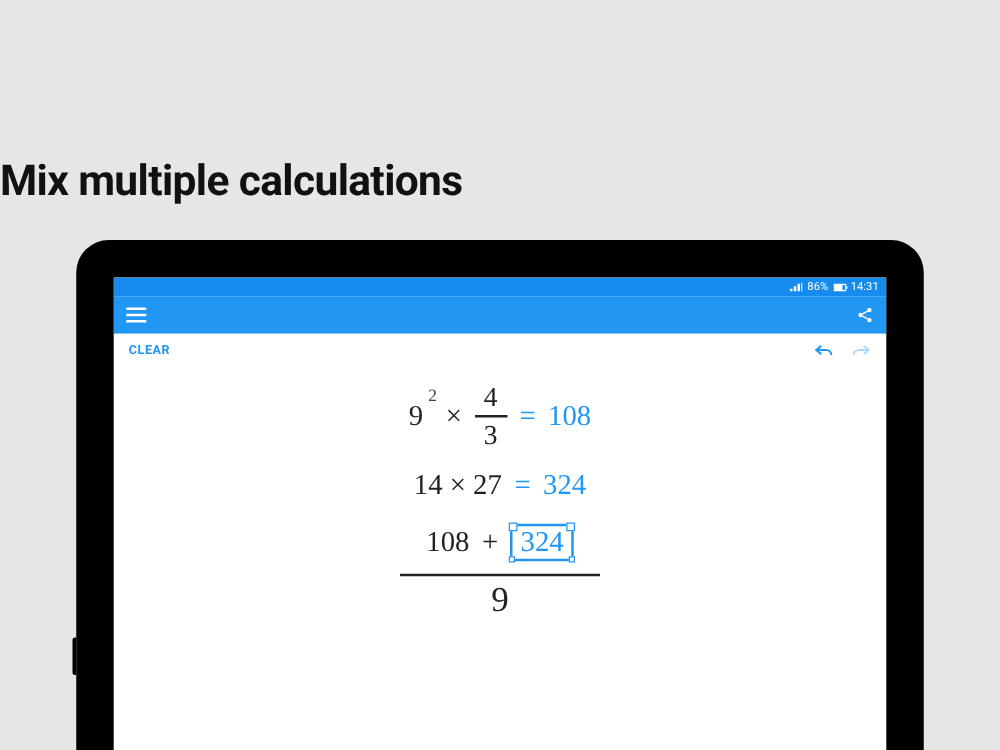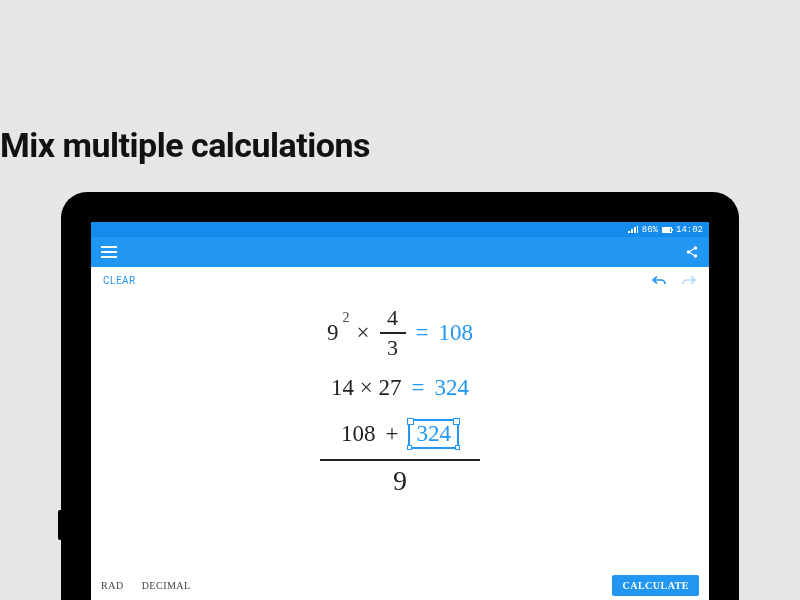--- a/index.html
+++ b/index.html
@@ -51,21 +51,20 @@
   .statusbar {
     height: 15px;
     background: #158bee;
     display: flex;
     justify-content: flex-end;
     align-items: center;
     gap: 4px;
     padding: 0 6px;
     color: #fff;
     font-size: 9px;
-    font-family: Liberation Mono, monospace;
   }
   .sig-icon svg { display: block; }
   .batt-pct { font-size: 9px; }
   .batt-icon { width: 10px; height: 6px; border: 1px solid #fff; position: relative; }
   .batt-icon::after { content:""; position:absolute; right:-2px; top:1px; width:1px; height:2px; background:#fff; }
   .batt-icon > div { height:100%; background:#fff; }
 
   
   .appbar {
     height: 30px;
@@ -83,21 +82,21 @@
   
   .toolbar {
     height: 26px;
     background:#fff;
     display:flex;
     align-items:center;
     justify-content:space-between;
     padding: 0 12px;
     font-size: 10px;
     color:#2196f3;
-    font-weight:400;
+    font-weight:700;
     letter-spacing: .5px;
     gap: 35px;
   }
   .toolbar .right { display:flex; gap:14px; align-items:center;}
   .undo svg, .redo svg { display:block; }
   .redo { opacity: .35; }
 
   .canvas {
     position:relative;
     width:100%;
@@ -188,21 +187,21 @@
     <div class="statusbar">
       <span class="sig-icon">
         <svg width="10" height="8" viewBox="0 0 10 8">
             <path d="M0 7h2V5H0zM3 7h2V3H3zM6 7h2V1H6zM9 7h1V0h-1z" fill="#fff"></path>
           </svg>
       </span>
       <span class="batt-pct">86%</span>
       <span class="batt-icon">
           <div style="width:86%"></div>
         </span>
-      <span>14:02</span>
+      <span>14:31</span>
     </div>
 
     <div class="appbar">
       <div class="hamburger">
           <span></span>
           <span></span>
           <span></span>
         </div>
       <div class="share-icon">
         <svg width="14" height="14" viewBox="0 0 24 24" fill="#fff">
@@ -257,23 +256,16 @@
         <span>108</span>
         <span>+</span>
         <span class="sel-box">
           <span>324</span>
           <span class="h1"></span><span class="h2"></span>
         </span>
       </div>
       <div class="frac-line"></div>
       <div class="denom">9</div>
 
-      <div class="bottombar">
-        <div class="left">
-          <span>RAD</span>
-          <span>DECIMAL</span>
-        </div>
-        <div class="calc-btn">CALCULATE</div>
-      </div>
 
     </div>
   </div>
 </div>
 
 </body></html>

